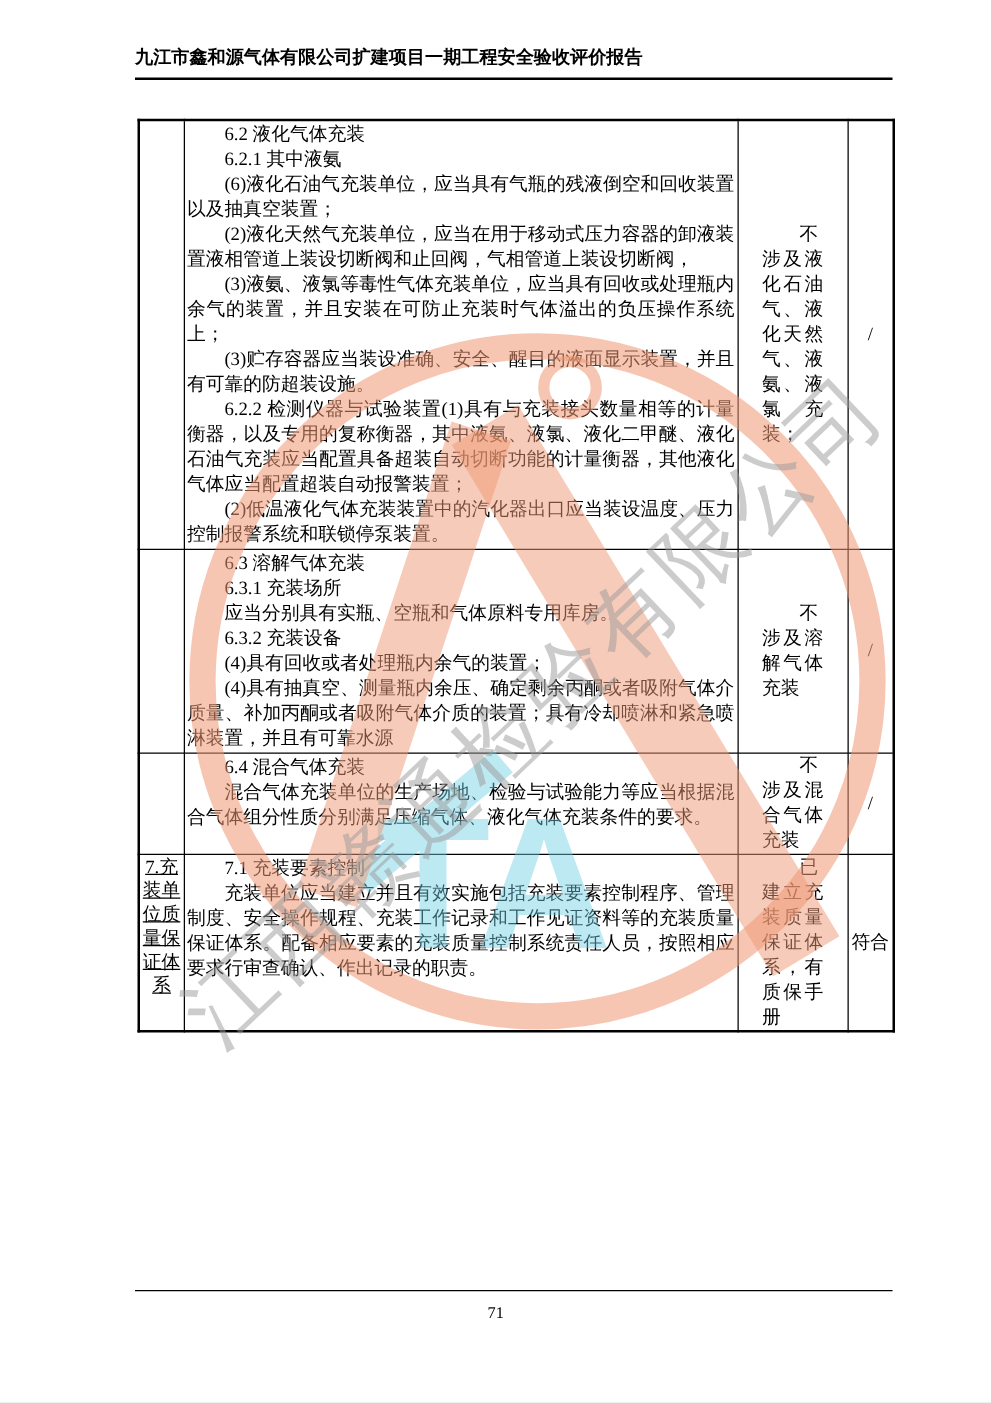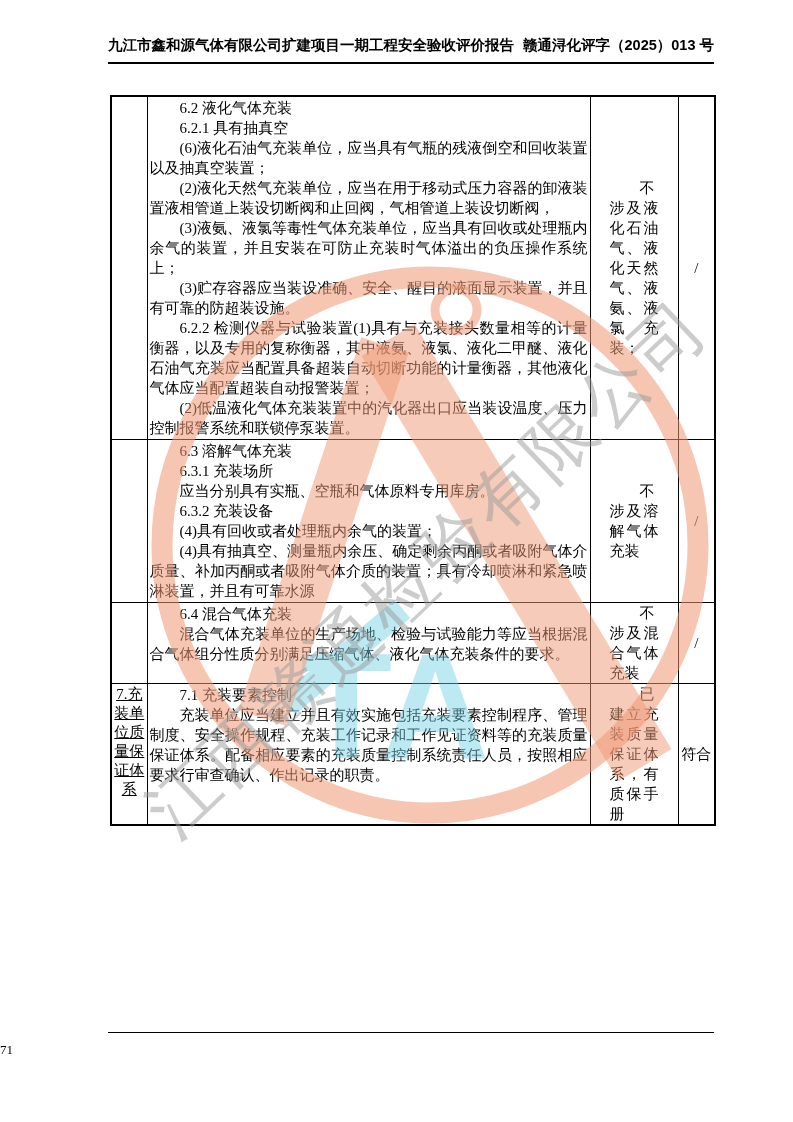--- a/index.html
+++ b/index.html
@@ -21,47 +21,46 @@
   .c-concl{width:37px;}
   tr.r1{height:322px;} tr.r2{height:161px;} tr.r3{height:50px;} tr.r4{height:114px;}
   td.item-cell{vertical-align:top;padding:1px 1px;line-height:19px;text-align:center;word-break:break-all;text-decoration:underline;}
   td.content-cell{vertical-align:top;padding:1px 2px;}
   td.content-cell p{margin:0;text-indent:2em;text-align:justify;word-break:break-all;}
   td.eval-cell{padding:0 19px;}
   td.eval-cell p{margin:0;text-indent:2em;text-align:justify;word-break:break-all;}
   td.concl-cell{text-align:center;}
   
   .footer-line{position:absolute;left:108px;top:1032px;width:606px;border-top:1.5px solid #000;}
-  .page-number{position:absolute;left:0;top:1042px;width:793px;font-size:13px;}
+  .page-number{position:absolute;left:0;top:1042px;width:793px;text-align:center;font-size:13px;}
   
   .wm{position:absolute;left:0;top:0;width:793px;height:1122px;pointer-events:none;}
 </style>
 </head>
 <body>
 
 <div class="page">
 
   <div class="header">
     <span class="ht">九江市鑫和源气体有限公司扩建项目一期工程安全验收评价报告</span>
-    <span class="ht">赣通浔化评字（2025）013 号</span>
   </div>
 
   <table class="main">
     <colgroup>
       <col class="c-item">
         <col class="c-content">
         <col class="c-eval">
         <col class="c-concl">
     </colgroup>
     <tbody>
       <tr class="r1">
         <td class="item-cell"></td>
         <td class="content-cell">
           <p>6.2 液化气体充装</p>
-          <p>6.2.1 具有抽真空</p>
+          <p>6.2.1 其中液氨</p>
           <p>(6)液化石油气充装单位，应当具有气瓶的残液倒空和回收装置以及抽真空装置；</p>
           <p>(2)液化天然气充装单位，应当在用于移动式压力容器的卸液装置液相管道上装设切断阀和止回阀，气相管道上装设切断阀，</p>
           <p>(3)液氨、液氯等毒性气体充装单位，应当具有回收或处理瓶内余气的装置，并且安装在可防止充装时气体溢出的负压操作系统上；</p>
           <p>(3)贮存容器应当装设准确、安全、醒目的液面显示装置，并且有可靠的防超装设施。</p>
           <p>6.2.2 检测仪器与试验装置(1)具有与充装接头数量相等的计量衡器，以及专用的复称衡器，其中液氨、液氯、液化二甲醚、液化石油气充装应当配置具备超装自动切断功能的计量衡器，其他液化气体应当配置超装自动报警装置；</p>
           <p>(2)低温液化气体充装装置中的汽化器出口应当装设温度、压力控制报警系统和联锁停泵装置。</p>
         </td>
         <td class="eval-cell">
           <p>不涉及液化石油气、液化天然气、液氨、液氯充装；</p>
         </td>

